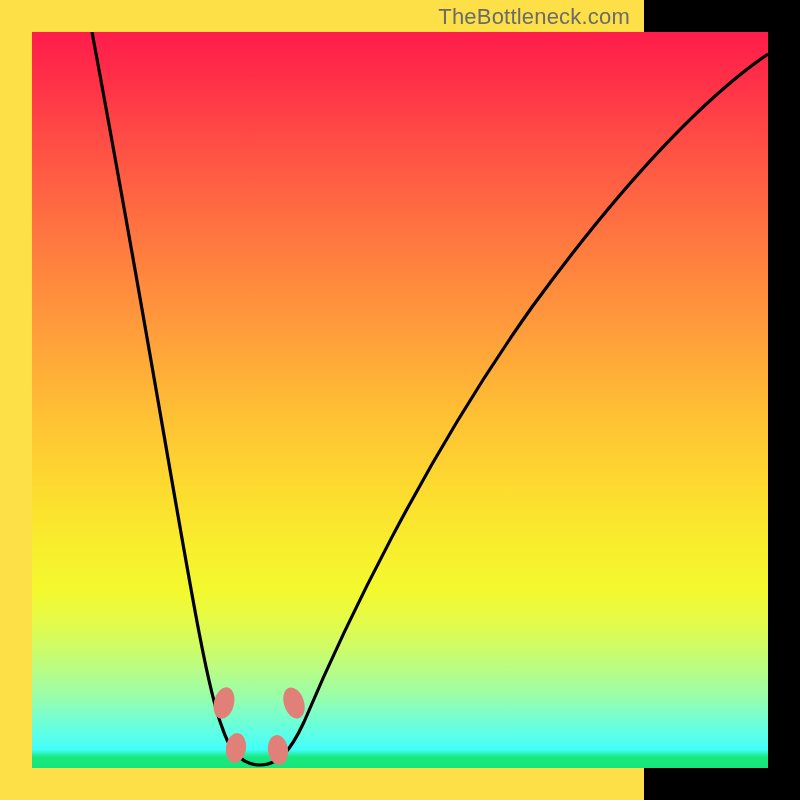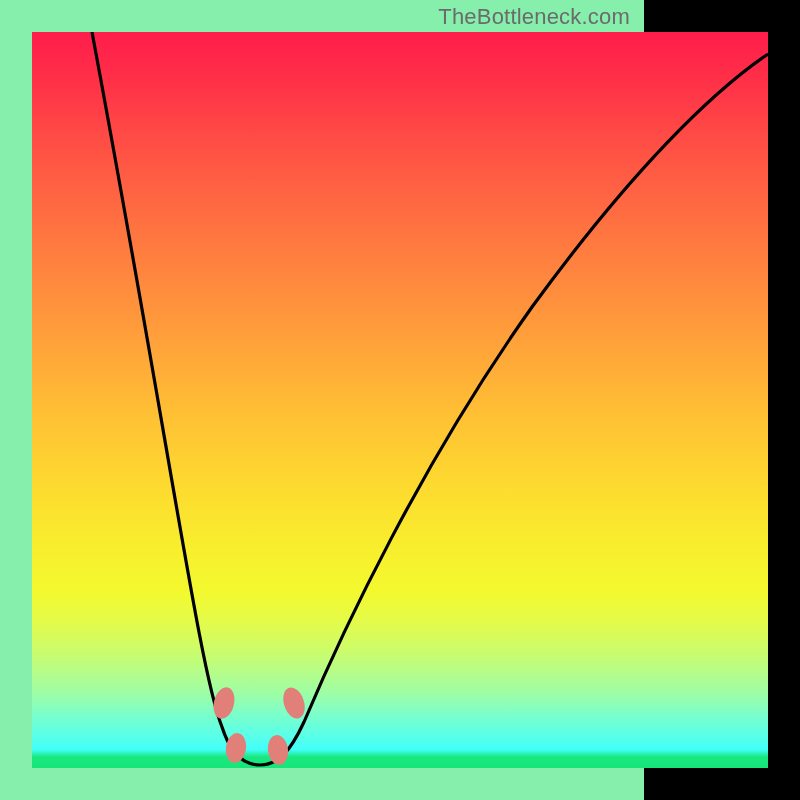--- a/index.html
+++ b/index.html
@@ -8,21 +8,21 @@
     width: 800px;
     height: 800px;
     overflow: hidden;
     background: #000;
     font-family: Arial, Helvetica, sans-serif;
   }
   .frame {
     position: absolute;
     top: 0; left: 0;
     width: 644px; height: 800px;
-    background: #86efac;
+    background: #fde047;
   }
   .plot {
     position: absolute;
     top: 32px;
     left: 32px;
     width: 736px;
     height: 736px;
     overflow: hidden;
   }
   .gradient {

